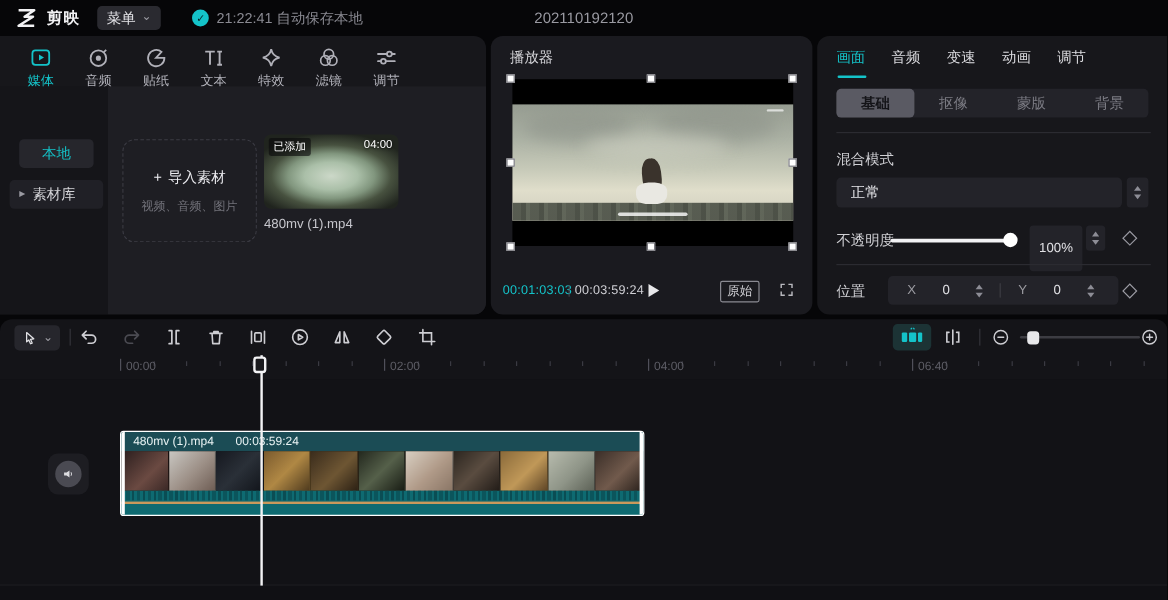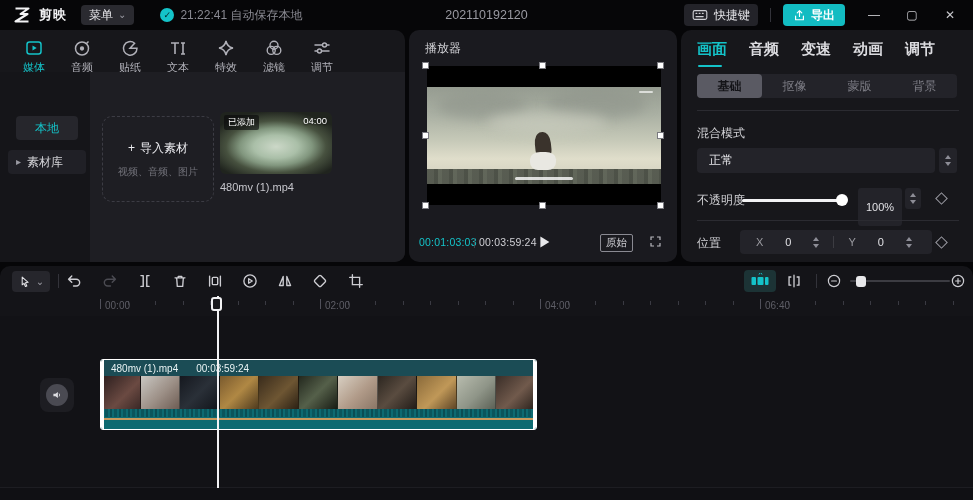--- a/index.html
+++ b/index.html
@@ -81,21 +81,21 @@
   .time-cur { position:absolute; left:10px; top:4px; font-size:10.5px; color:#14c3c9; letter-spacing:.2px; }
   .time-sep { position:absolute; left:64px; top:4px; font-size:10.5px; color:#4a4a52; }
   .time-total { position:absolute; left:70px; top:4px; font-size:10.5px; color:#cfcfd4; letter-spacing:.2px; }
   .play-btn { position:absolute; left:126px; top:1px; width:18px; height:18px; color:#e8e8ea; }
   .orig-btn { position:absolute; right:44px; top:2px; border:1px solid #8a8a92; border-radius:2px;
               font-size:10.5px; color:#d0d0d5; padding:1px 5px; }
   .fs-btn { position:absolute; right:14px; top:2px; }
 
   
   #insp-tabs { display:flex; gap:22px; padding:10px 0 0 16px; }
-  .itab { font-size:15px; color:#dcdce0; padding-bottom:8px; position:relative;font-weight:bold; }
+  .itab { font-size:12px; color:#dcdce0; padding-bottom:8px; position:relative; }
   .itab.active { color:#14c3c9; }
   .itab.active::after { content:""; position:absolute; left:1px; bottom:0; width:24px; height:2px; background:#14c3c9; border-radius:1px; }
   #seg-control { position:absolute; left:16px; top:44px; width:260px; height:24px; background:#232329;
                  border-radius:4px; display:flex; }
   .seg { flex:1; display:flex; align-items:center; justify-content:center; font-size:12px; color:#7c7c84; border-radius:4px; }
   .seg.active { background:#5a5a63; color:#141418; font-weight:bold; }
   .insp-div { position:absolute; left:16px; width:262px; height:1px; background:#2b2b31; }
   .insp-label { position:absolute; font-size:12px; color:#d0d0d4; }
   #blend-select { position:absolute; left:16px; top:118px; width:238px; height:25px; background:#232329;
                   border-radius:4px; display:flex; align-items:center; padding-left:12px; font-size:12px; color:#e4e4e8; }
@@ -169,39 +169,20 @@
     </div>
     <div class="menu-btn">
       <span>菜单</span>
       <span class="chev">⌄</span>
     </div>
     <div class="autosave">
       <span class="check-circle">✓</span>
       <span>21:22:41 自动保存本地</span>
     </div>
     <div class="proj-title">202110192120</div>
-    <div class="tb-right">
-      <div class="shortcut-btn">
-        <svg width="16" height="14" viewBox="0 0 20 16" fill="none">
-          <rect x="1.5" y="2.5" width="17" height="11" rx="2" stroke="#cfcfd4" stroke-width="1.4"></rect>
-          <path d="M5 6 H6 M9 6 H10 M13 6 H14 M5 10 H14" stroke="#cfcfd4" stroke-width="1.4" stroke-linecap="round"></path>
-        </svg>
-        <span>快捷键</span>
-      </div>
-      <div class="tb-div"></div>
-      <div class="export-btn">
-        <svg width="13" height="13" viewBox="0 0 20 20" fill="none">
-          <path d="M10 3 V11.5 M6.5 6 L10 2.5 L13.5 6 M4 11 V16.5 H16 V11" stroke="#fff" stroke-width="1.8" stroke-linecap="round" stroke-linejoin="round"></path>
-        </svg>
-        <span>导出</span>
-      </div>
-      <div class="win-btn">—</div>
-      <div class="win-btn">▢</div>
-      <div class="win-btn">✕</div>
-    </div>
   </div>
 
   <div id="left-panel" class="abs">
     <div id="media-tabs">
       <div class="mtab active">
         <svg width="20" height="20" viewBox="0 0 20 20" fill="none" stroke-width="1.5">
           <rect x="3" y="4" width="14" height="12" rx="2.5"></rect>
           <path d="M8.5 7.5 L12.7 10 L8.5 12.5 Z" fill="#14c3c9" stroke="none"></path>
         </svg>
         <span class="mtab-label">媒体</span>

